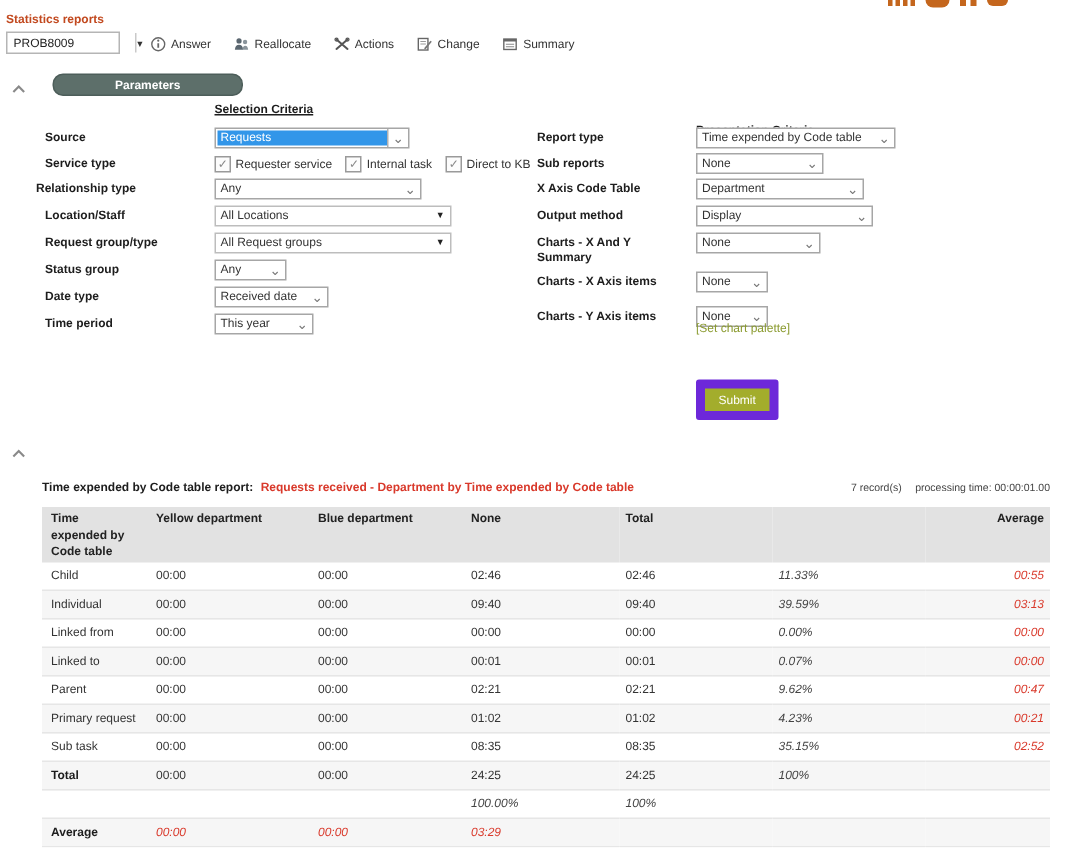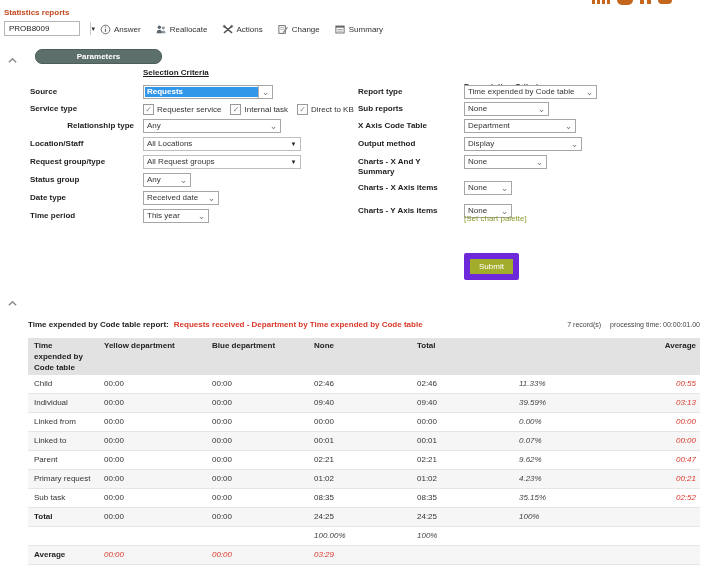--- a/index.html
+++ b/index.html
@@ -25,21 +25,21 @@
   .pill{position:absolute;background:var(--pill);border:1px solid #4d5e5a;color:#fff;font-size:8px;font-weight:bold;
         text-align:center;height:13px;line-height:13px;border-radius:7px;}
 
   
   .flabel{position:absolute;font-size:8px;font-weight:bold;color:#1d1d1d;line-height:10px;}
   .ctitle{position:absolute;font-size:8px;font-weight:bold;text-decoration:underline;color:#1d1d1d;}
   .sel{position:absolute;height:14px;border:1px solid #a6a6a6;background:#fff;display:flex;align-items:center;
        box-sizing:border-box;font-size:8px;color:#333;}
   .sel .val{flex:1;padding-left:3px;white-space:nowrap;overflow:hidden;line-height:12px;}
   .sel .chev{width:13px;text-align:center;color:#777;font-size:9px;line-height:10px;}
-  .sel.focused .val{background:var(--select-highlight);color:#fff;margin:1px 0 1px 1px;padding-left:2px;height:10px;line-height:10px;font-weight:bold;}
+  .sel.focused .val{background:var(--select-highlight);color:#fff;margin:1px 0 1px 1px;padding-left:2px;height:10px;line-height:10px;}
   .sel.focused .chev{border-left:1px solid #b0b0b0;height:100%;display:flex;align-items:center;justify-content:center;}
   .sel.dd{border-color:#bdbdbd;}
   .sel.dd .tri{width:13px;text-align:center;font-size:6px;color:#222;}
   .cbgroup{position:absolute;display:flex;gap:9px;height:14px;align-items:center;}
   .cbitem{display:inline-flex;align-items:center;font-size:8px;color:#333;}
   .cb{width:9px;height:9px;border:1px solid #9a9a9a;background:#fcfcfc;display:inline-flex;align-items:center;
       justify-content:center;font-size:8px;color:#8a8a8a;margin-right:3px;line-height:9px;}
   .palette{position:absolute;left:464px;top:214px;font-size:8px;color:var(--olive-link);}
   .submit{position:absolute;left:464px;top:253px;background:var(--olive);border:6px solid #6d28d9;color:#fff;
           font-size:8px;padding:3px 9px;border-radius:2px;}
@@ -161,21 +161,21 @@
         </span>
         <span class="cbitem">
           <span class="cb">✓</span>
           <span>Internal task</span>
         </span>
         <span class="cbitem">
           <span class="cb">✓</span>
           <span>Direct to KB</span>
         </span>
       </div>
-      <div class="flabel" style="left: 24px; top: 121px; width: 110px; text-align: right;">Relationship type</div>
+      <div class="flabel" style="left: 24px; top: 121px; width: 110px;">Relationship type</div>
       <div class="sel" style="left: 143px; top: 119px; width: 138px;">
         <span class="val">Any</span>
         <span class="chev">⌄</span>
       </div>
       <div class="flabel" style="left: 30px; top: 139px; width: 110px;">Location/Staff</div>
       <div class="sel dd" style="left: 143px; top: 137px; width: 158px;">
         <span class="val">All Locations</span>
         <span class="tri">▼</span>
       </div>
       <div class="flabel" style="left: 30px; top: 157px; width: 110px;">Request group/type</div>

